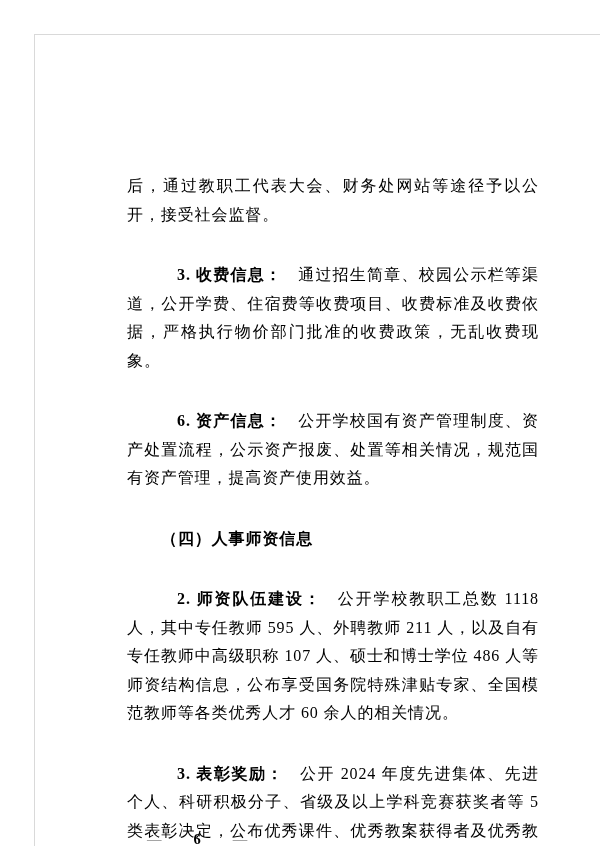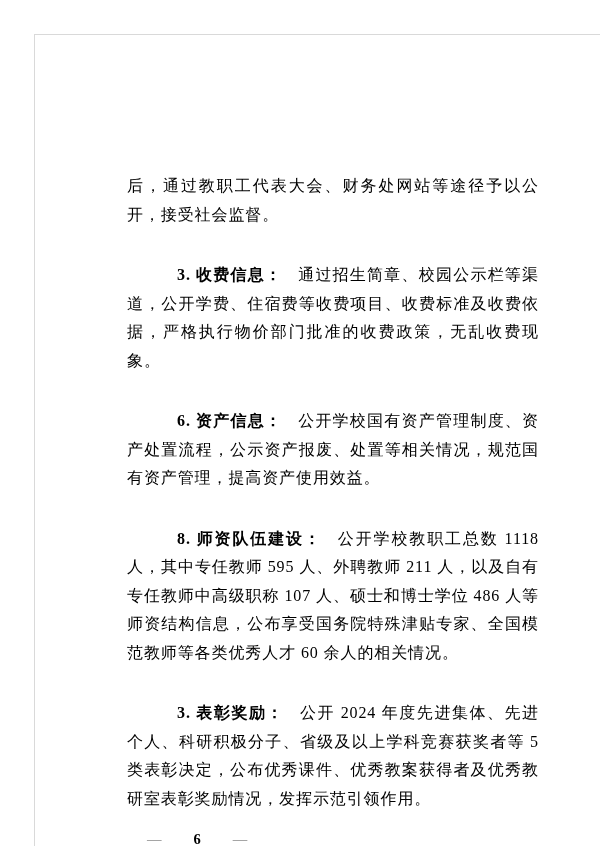--- a/index.html
+++ b/index.html
@@ -68,19 +68,20 @@
 </style>
 </head>
 <body>
 
 <div class="viewport">
   <div class="page">
     <div class="content" id="doc-content">
         <p class="body">后，通过教职工代表大会、财务处网站等途径予以公开，接受社会监督。</p>
         <p class="body indent"><span class="bold-prefix">3. 收费信息：</span>通过招生简章、校园公示栏等渠道，公开学费、住宿费等收费项目、收费标准及收费依据，严格执行物价部门批准的收费政策，无乱收费现象。</p>
         <p class="body indent"><span class="bold-prefix">6. 资产信息：</span>公开学校国有资产管理制度、资产处置流程，公示资产报废、处置等相关情况，规范国有资产管理，提高资产使用效益。</p>
-        <p class="body indent"><span class="bold-prefix">8. 师资队伍建设：</span>公开学校教职工总数 1118 人，其中专任教师 595 人、外聘教师 211 人，以及自有专任教师中高级职称 107 人、硕士和博士学位 486 人等师资结构信息，公布享受国务院特殊津贴专家、全国模范教师等各类优秀人才 60 余人的相关情况。</p>
+        <p class="heading indent">（四）人事师资信息</p>
+        <p class="body indent"><span class="bold-prefix">2. 师资队伍建设：</span>公开学校教职工总数 1118 人，其中专任教师 595 人、外聘教师 211 人，以及自有专任教师中高级职称 107 人、硕士和博士学位 486 人等师资结构信息，公布享受国务院特殊津贴专家、全国模范教师等各类优秀人才 60 余人的相关情况。</p>
         <p class="body indent"><span class="bold-prefix">3. 表彰奖励：</span>公开 2024 年度先进集体、先进个人、科研积极分子、省级及以上学科竞赛获奖者等 5 类表彰决定，公布优秀课件、优秀教案获得者及优秀教研室表彰奖励情况，发挥示范引领作用。</p>
       </div>
     <div class="page-number"><span class="dash">—</span><span class="num">6</span><span class="dash">—</span></div>
   </div>
   <div class="page-gap"></div>
 </div>
 
 </body></html>

